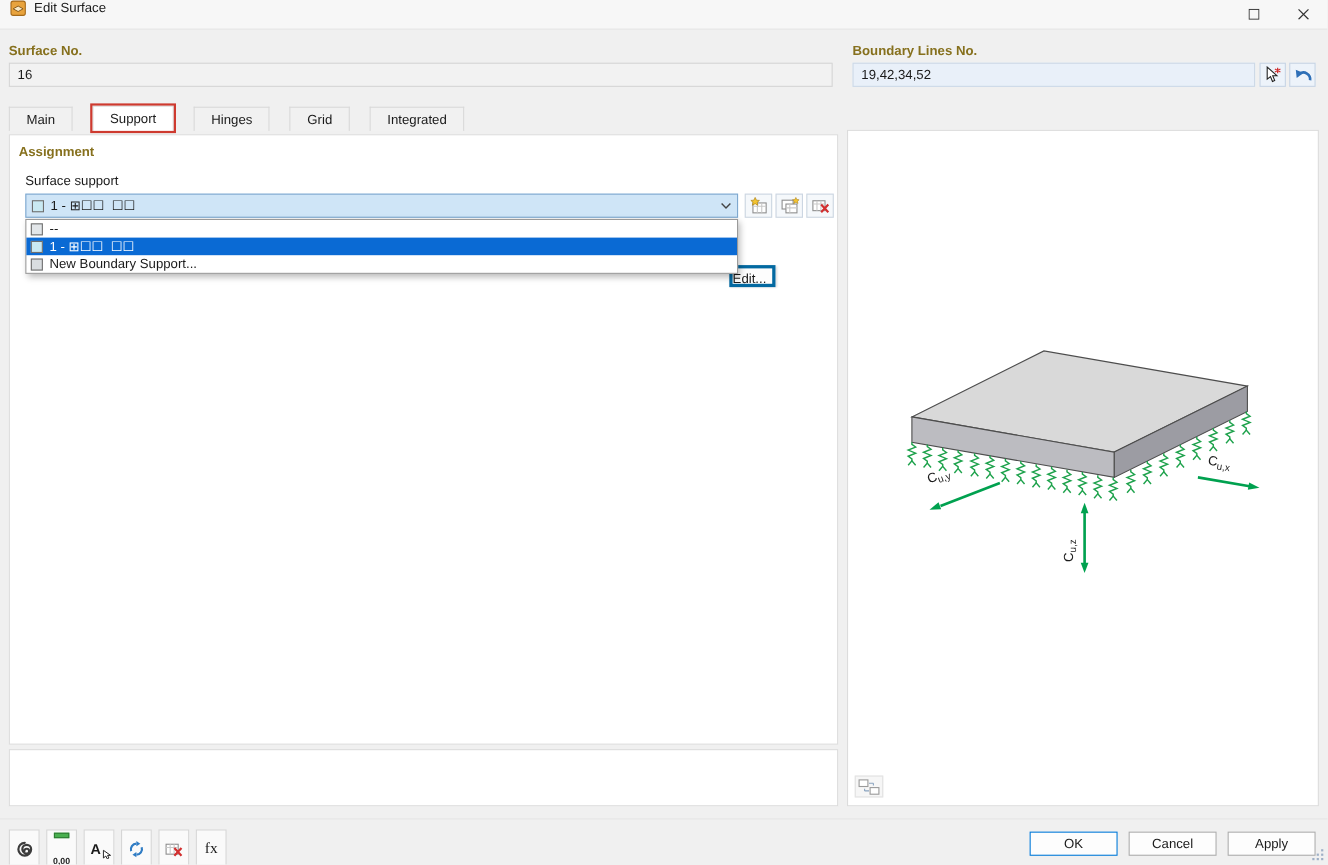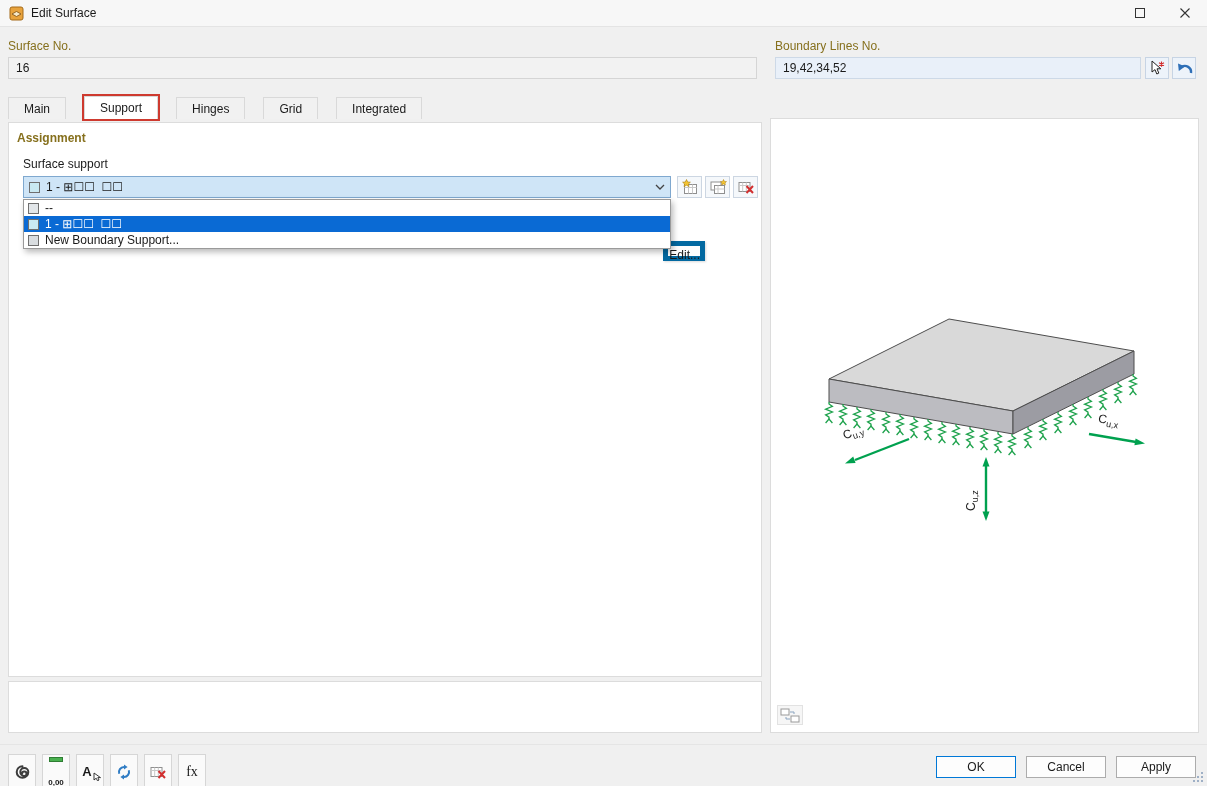--- a/index.html
+++ b/index.html
@@ -1,24 +1,24 @@
 <!DOCTYPE html>
 <html><head>
 <meta charset="utf-8">
 <style>
 *{box-sizing:border-box;margin:0;padding:0}
 html,body{width:1207px;height:786px}
 body{position:relative;background:#f0f0f0;font-family:"Liberation Sans",sans-serif;font-size:12px;color:#1a1a1a;overflow:hidden}
 svg{display:block}
-.titlebar{position:absolute;left:0;top:0;width:1207px;height:27px;background:#f7f7f7;border-bottom:1px solid #e4e4e4;display:flex;align-items:center;z-index:10}
+.titlebar{position:absolute;left:0;top:0;width:1207px;height:27px;background:#f7f7f7;border-bottom:1px solid #e4e4e4;display:flex;z-index:10}
 .app-icon{margin:0 7px 0 9px;line-height:0}
 .win-title{font-size:12px}
 .win-controls{position:absolute;right:0;top:0;display:flex;height:26px}
 .win-btn{width:45px;height:26px;display:flex;align-items:center;justify-content:center;cursor:default}
-.sec-label{position:absolute;font-weight:normal;color:#86701d;font-size:12px}
+.sec-label{position:absolute;font-weight:bold;color:#86701d;font-size:12px}
 .input{position:absolute;height:22px;border:1px solid #d5d5d5;background:#f2f2f2;line-height:20px;padding:0 7px;font-size:12px}
 .input.blue{background:#e9f0f9;border-color:#cdd9e7}
 .icon-btn{position:absolute;width:24px;height:22px;border:1px solid #c7d4e4;background:#edf3fa;display:flex;align-items:center;justify-content:center}
 .tabs{position:absolute;left:8px;top:96px;display:flex;align-items:flex-end;z-index:3}
 .tab{height:22px;line-height:22px;padding:0 15px;background:#f1f1f1;border:1px solid #d9d9d9;border-bottom:none;margin-right:18px}
 .tab.active{background:#fff;height:23px}
 .tab.red-highlight{outline:2px solid #ce3a2f}
 .panel{position:absolute;background:#fff;border:1px solid #dcdcdc}
 #left-panel{left:8px;top:122px;width:754px;height:555px}
 #comment-panel{left:8px;top:681px;width:754px;height:52px}
@@ -26,21 +26,21 @@
 #assignment-title{position:absolute;left:8px;top:8px;font-weight:bold;color:#86701d}
 #surface-support-label{position:absolute;left:14px;top:34px}
 .combo{position:absolute;left:14px;top:53px;width:648px;height:22px;border:1px solid #7fa8cf;background:#cfe5f7;display:flex;align-items:center;padding:0 5px;gap:6px}
 .swatch{width:11px;height:11px;border:1px solid #6f6f6f;flex:0 0 auto;background:#fff}
 .combo-value,.opt-label{white-space:pre}
 .chev{margin-left:auto;line-height:0}
 .dropdown{position:absolute;left:14px;top:76px;width:648px;background:#fff;border:1px solid #9a9a9a;box-shadow:2px 3px 6px rgba(0,0,0,.28);z-index:6}
 .opt{height:16px;display:flex;align-items:center;gap:6px;padding:0 4px}
 .opt.selected{background:#0a6ad4;color:#fff}
 .mini-btn{position:absolute;top:53px;width:25px;height:22px;border:1px solid #ccd6e2;background:#f5f8fb;display:flex;align-items:center;justify-content:center}
-#edit-btn{position:absolute;left:654px;top:118px;width:42px;height:20px;border:5px solid #0369a1;background:#fdfdfd;text-align:right;line-height:18px;box-shadow:1px 1px 2px rgba(0,0,0,.15);display:inline-block}
+#edit-btn{position:absolute;left:654px;top:118px;width:42px;height:20px;border:3px solid #0369a1;background:#fdfdfd;text-align:left;line-height:18px;box-shadow:1px 1px 2px rgba(0,0,0,.15);display:inline-block}
 .axis-label{position:absolute;font-size:12px;color:#1b1b1b;white-space:nowrap}
 .axis-label .sub{font-size:9px;vertical-align:-3px}
 #label-cy{left:72px;top:306px;transform:rotate(-21deg)}
 #label-cx{left:327px;top:294px;transform:rotate(9deg)}
 #label-cz{left:193px;top:392px;transform:rotate(-90deg);transform-origin:0 0}
 #sync-btn{position:absolute;left:6px;top:586px;width:26px;height:20px;border:1px solid #e2e2e2;background:#f6f6f6;display:flex;align-items:center;justify-content:center}
 .footer-sep{position:absolute;left:0;top:744px;width:1207px;height:1px;background:#e5e5e5}
 .btn{position:absolute;top:756px;width:80px;height:22px;background:#fdfdfd;border:1px solid #acacac;text-align:center;line-height:20px;display:inline-block}
 #ok-btn{left:936px;border-color:#0078d7}
 #cancel-btn{left:1026px}

